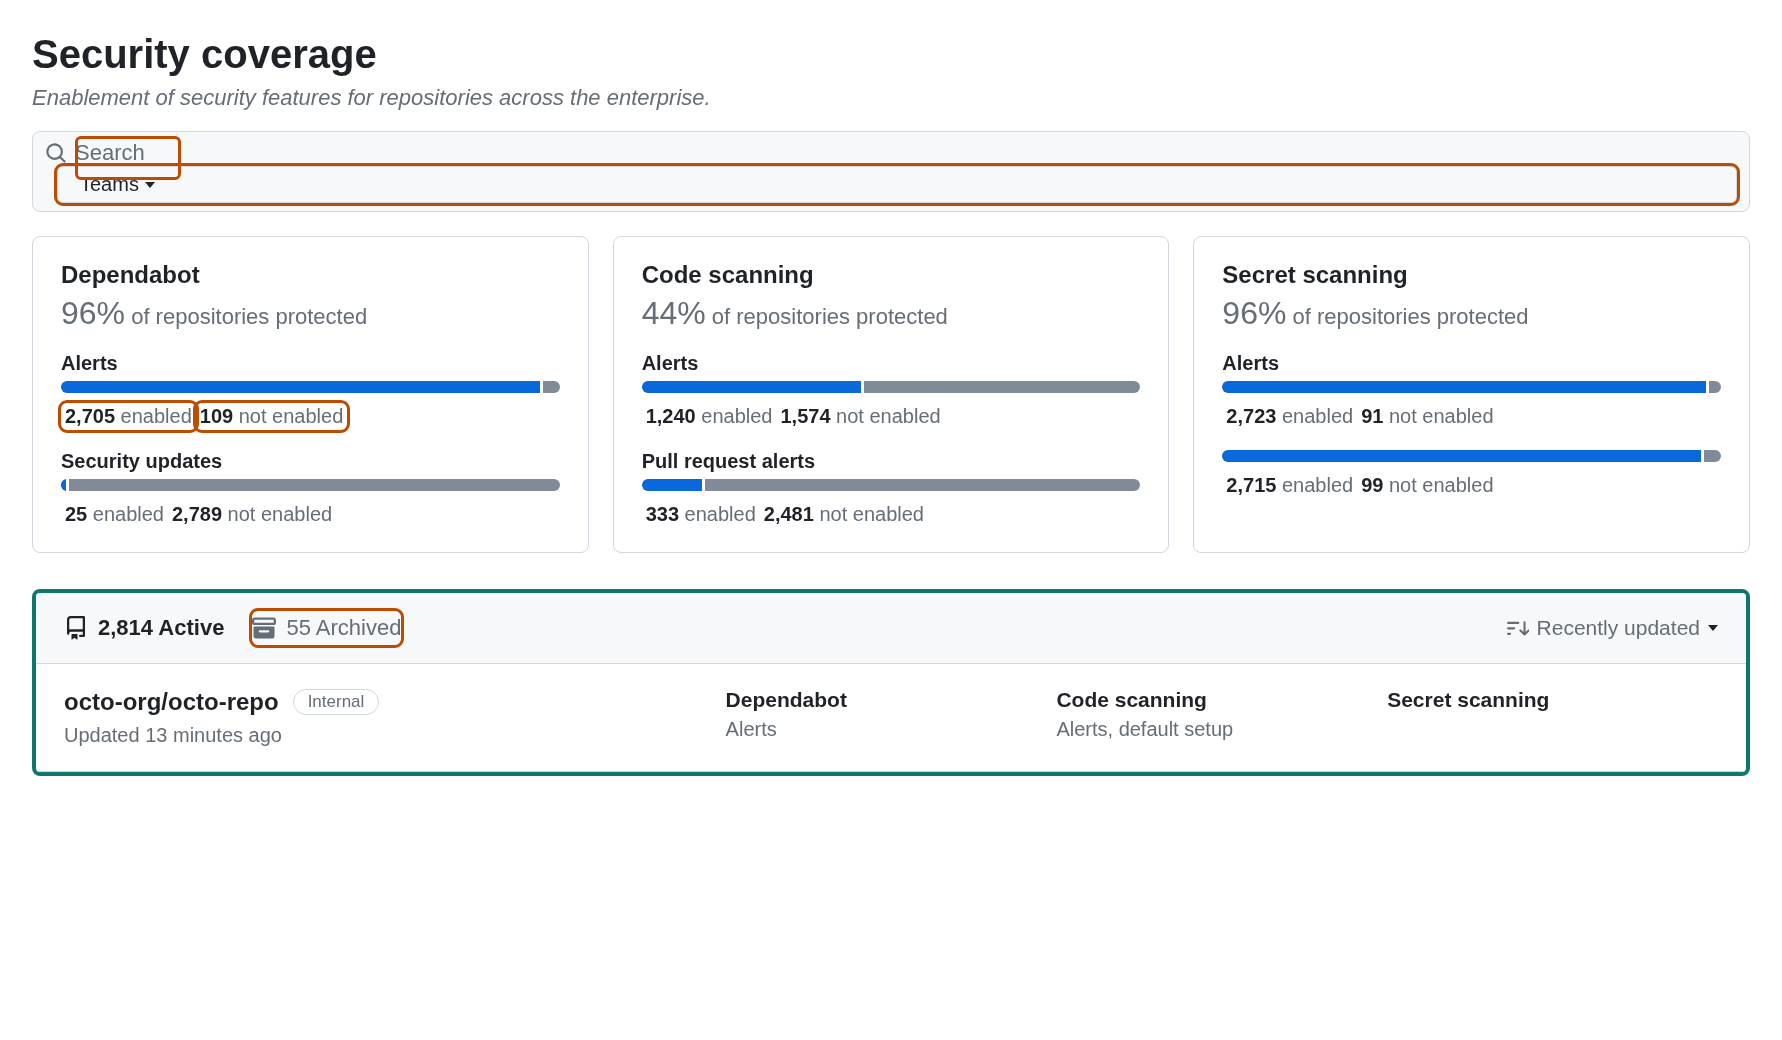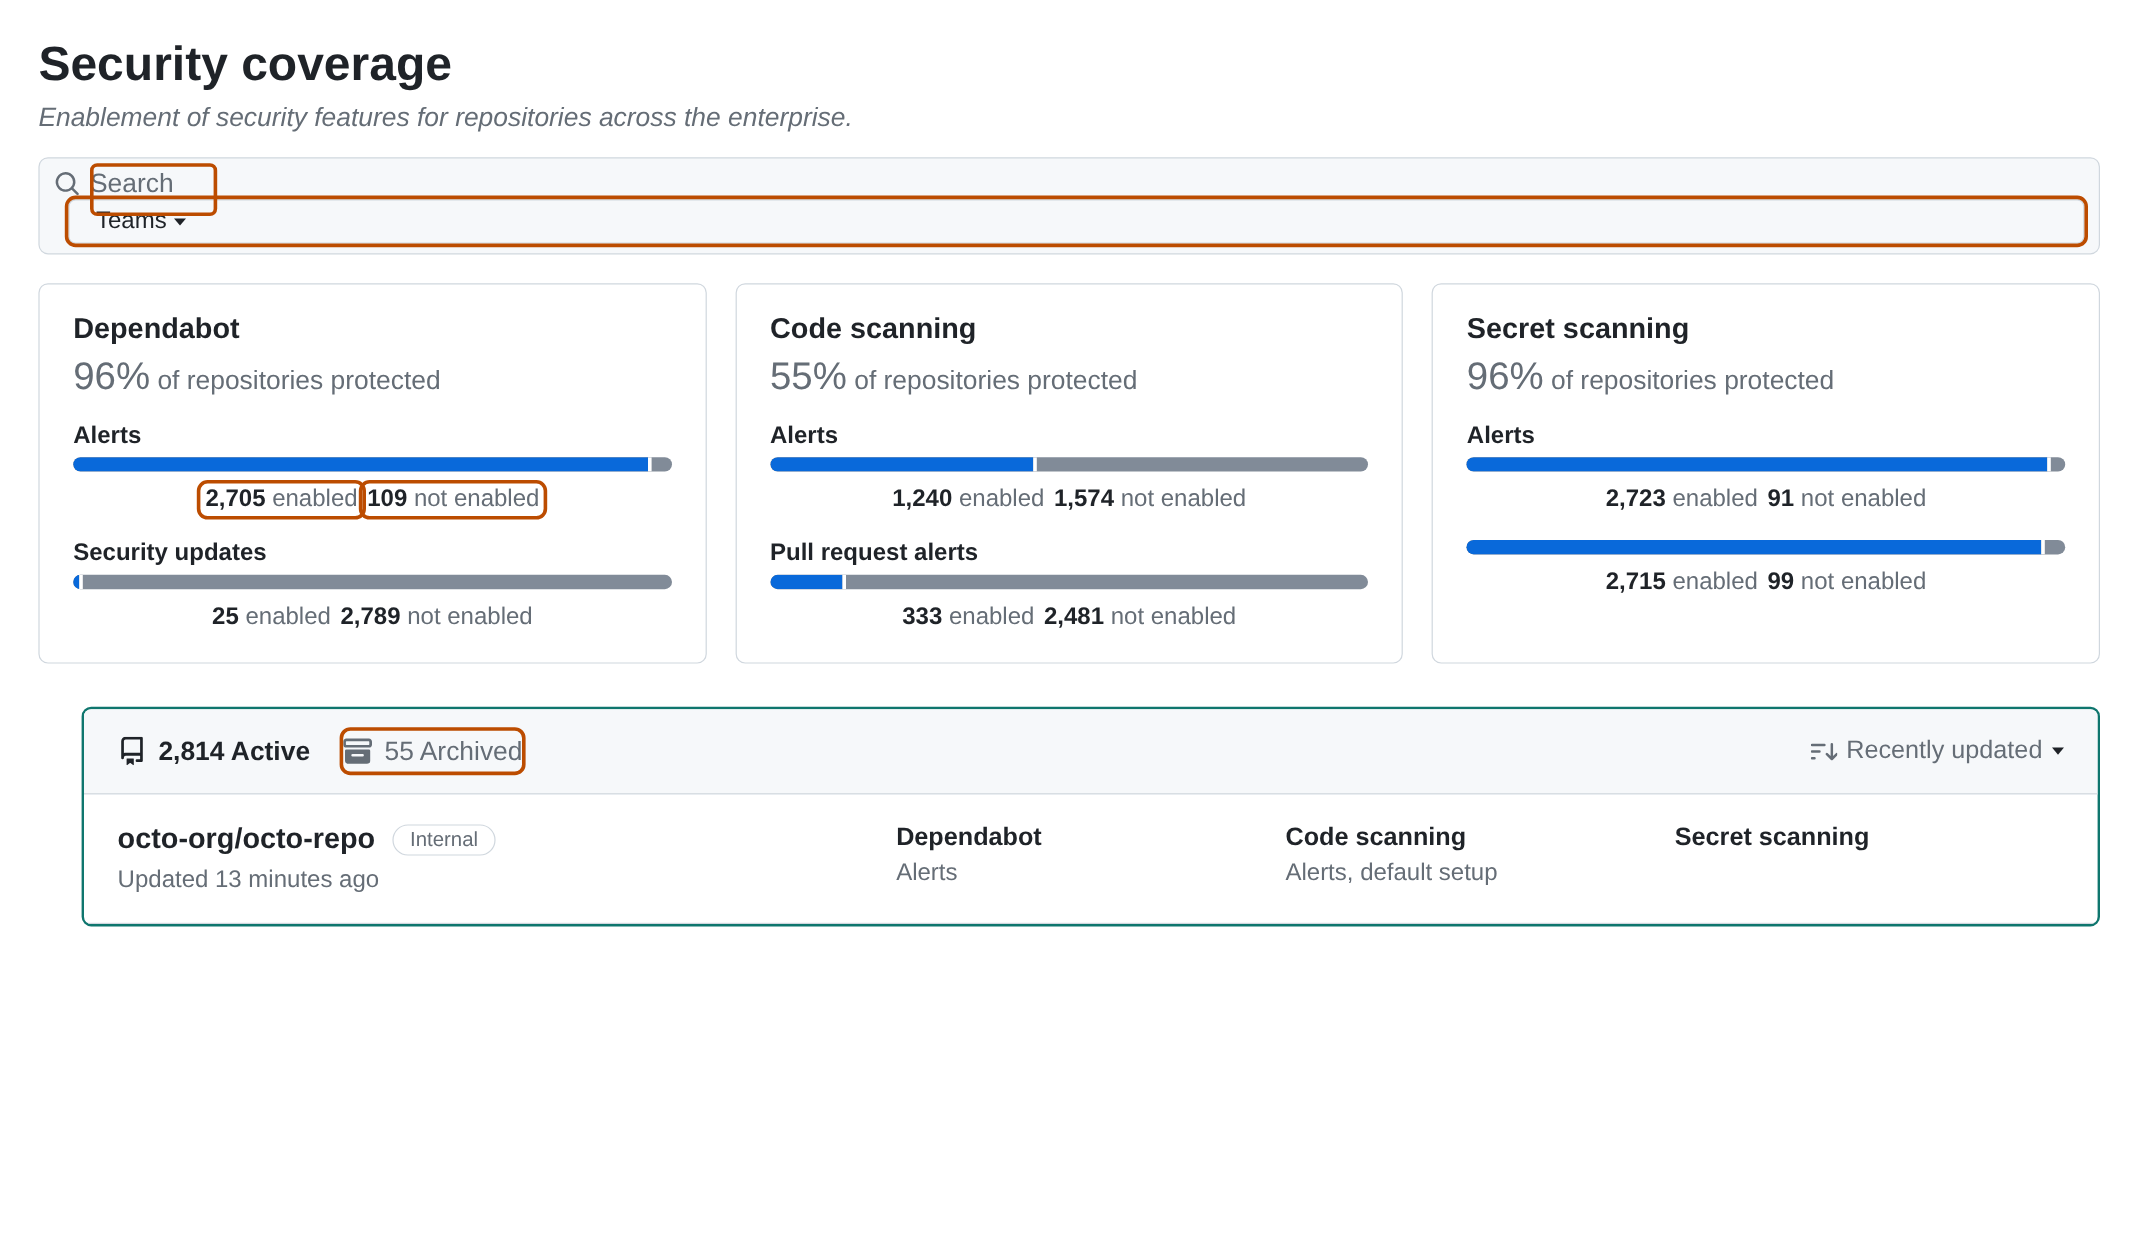--- a/index.html
+++ b/index.html
@@ -129,34 +129,33 @@
     border-radius: 6px 0 0 6px;
   }
   .bar-gap {
     position: absolute;
     top: 0; bottom: 0;
     width: 3px;
     background: #fff;
   }
   .stat-row {
     display: flex;
-    justify-content: center;
+    justify-content: flex-start;
     font-size: 20px;
     color: #656d76;
     margin-bottom: 20px;
   }
   .stat-row:last-child { margin-bottom: 0; }
   .stat-row strong { color: #1f2328; font-weight: 600; }
   .stat-cell { display: inline-block; padding: 2px 4px; }
 
   .repo-box {
-    border: 2px solid #0f766e;
+    border: 4px solid #0f766e;
     border-radius: 8px;
     overflow: hidden;
-    margin-left: 36px;
   }
   .repo-header {
     display: flex;
     align-items: center;
     padding: 18px 28px;
     background: #f6f8fa;
     border-bottom: 1px solid #d0d7de;
     gap: 28px;
   }
   .tab {
@@ -246,21 +245,21 @@
         <div class="bar-fill" style="width:1%"></div>
         <div class="bar-gap" style="left:1%"></div>
       </div>
       <div class="stat-row">
         <span class="stat-cell "><strong>25</strong> enabled</span>
         <span class="stat-cell "><strong>2,789</strong> not enabled</span>
       </div>
     </div>
     <div class="card">
       <div class="card-title">Code scanning</div>
-    <div class="card-pct-row"><span class="card-pct">55%</span> of repositories protected</div>
+    <div class="card-pct-row"><span class="card-pct">44%</span> of repositories protected</div>
       <div class="feature-label">Alerts</div>
       <div class="bar">
         <div class="bar-fill" style="width:44%"></div>
         <div class="bar-gap" style="left:44%"></div>
       </div>
       <div class="stat-row">
         <span class="stat-cell "><strong>1,240</strong> enabled</span>
         <span class="stat-cell "><strong>1,574</strong> not enabled</span>
       </div>
       <div class="feature-label">Pull request alerts</div>

